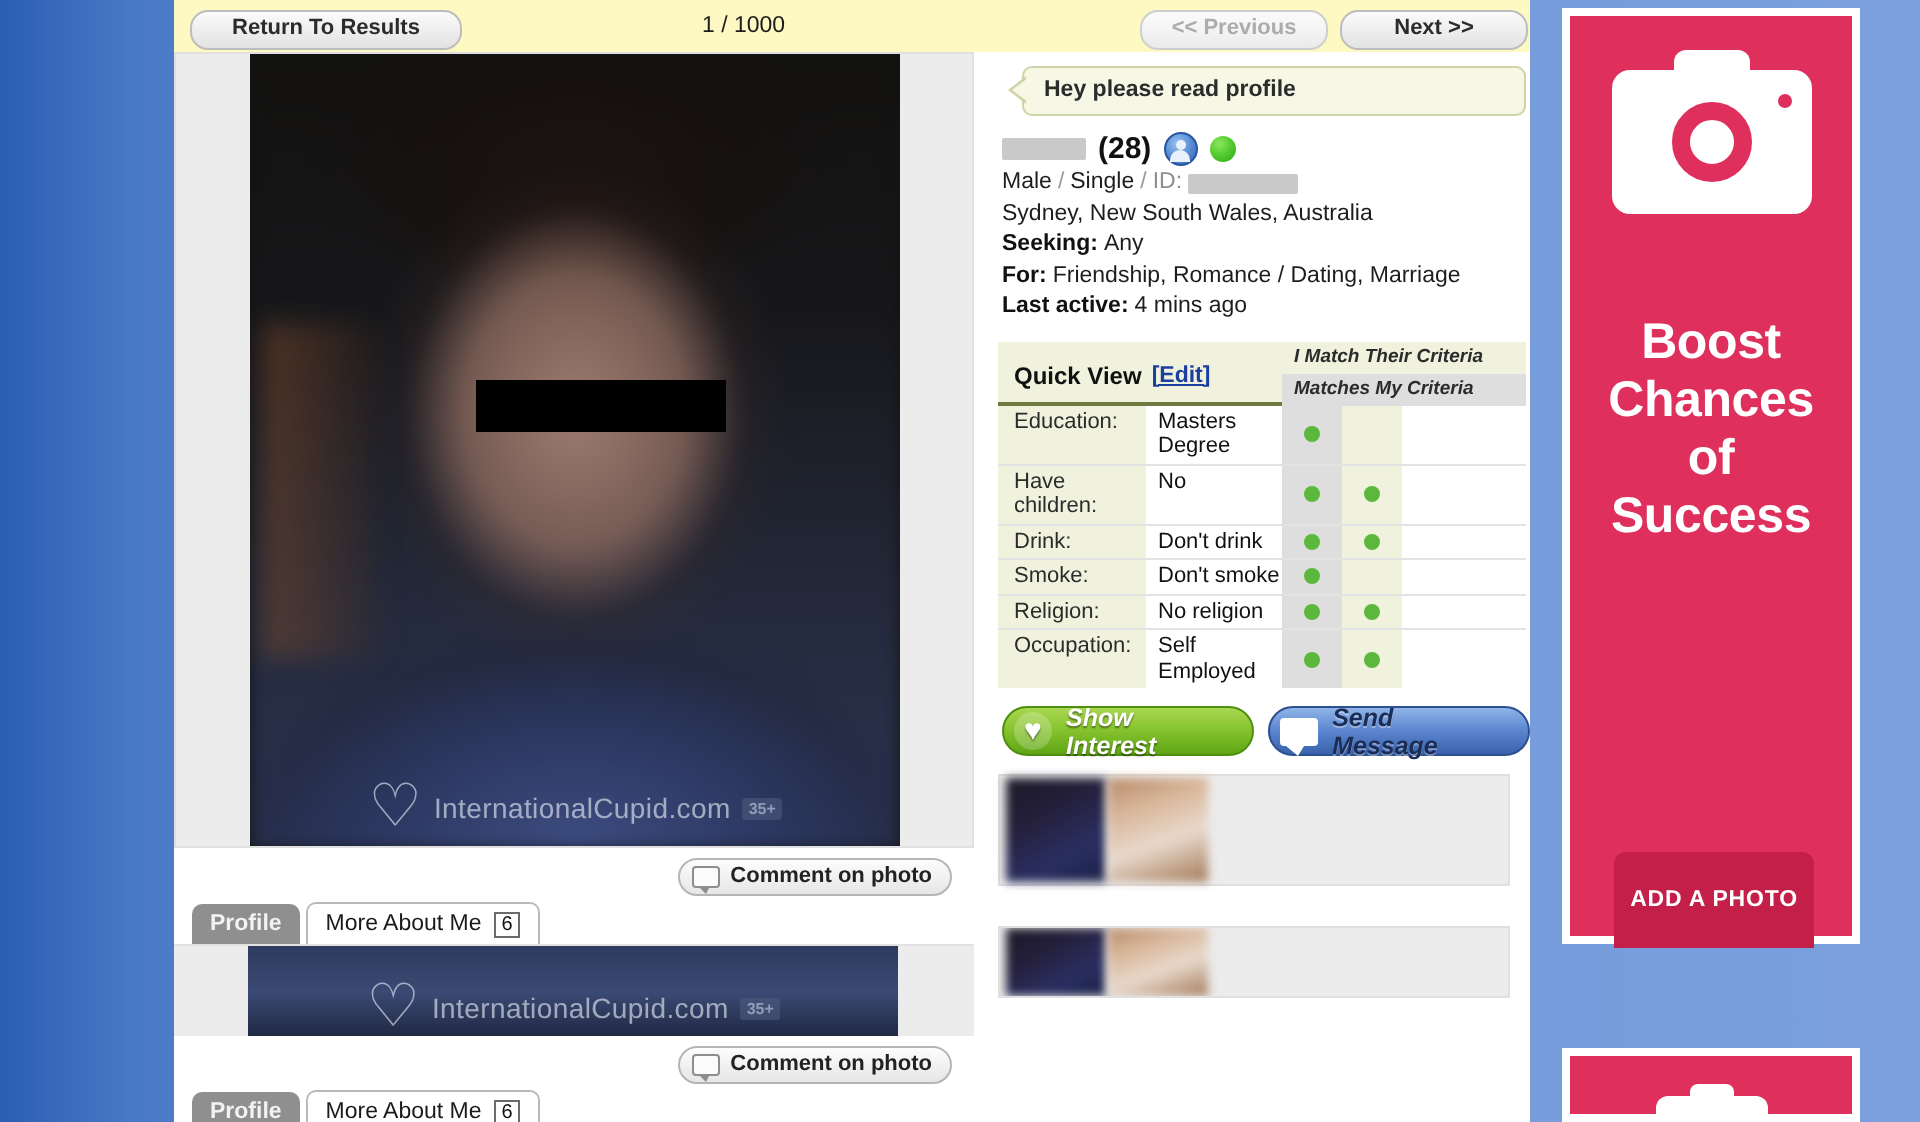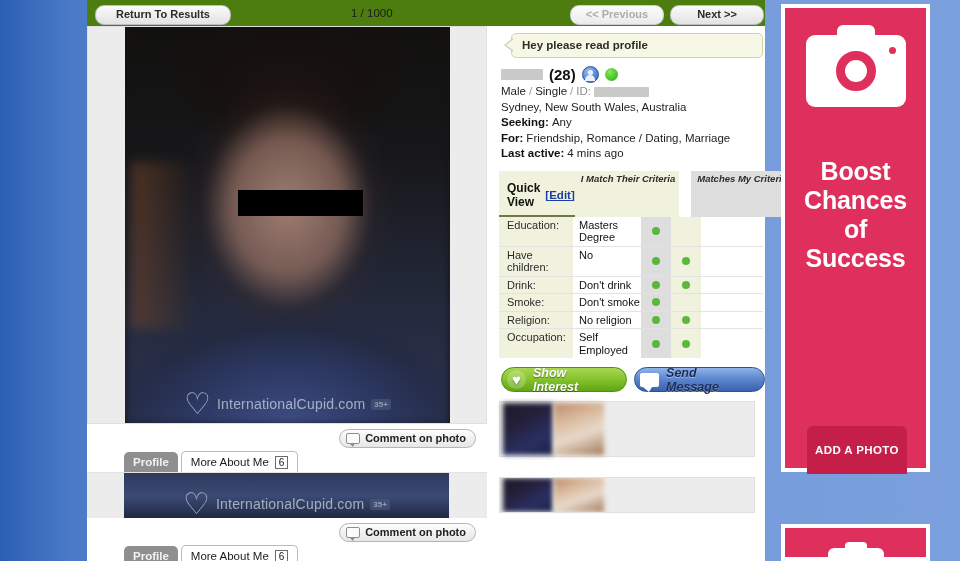--- a/index.html
+++ b/index.html
@@ -13,21 +13,21 @@
   }
 
   
   #page {
     position: absolute; left: 87px; top: 0; width: 678px; height: 561px;
     background: #ffffff;
   }
 
   
   #topbar {
-    position: relative; height: 26px; background: #4d7c0f;
+    position: relative; height: 26px; background: #fef9c3;
     display: flex; align-items: center;
   }
   .pillbtn {
     border: 1px solid #bdbdbd; border-radius: 9px;
     background: linear-gradient(to bottom, #fbfbfb 0%, #ededed 55%, #e3e3e3 100%);
     font-size: 11px; font-weight: bold; color: #2b2b2b;
     padding: 2px 10px 3px; line-height: 13px; white-space: nowrap;
     cursor: pointer;
   }
   .pillbtn.disabled { color: #acacac; cursor: default; border-color: #cecece;
@@ -97,21 +97,21 @@
     content: ""; position: absolute; left: 2px; bottom: -4px;
     border-left: 4px solid transparent; border-right: 2px solid transparent;
     border-top: 4px solid #8d8d8d;
   }
 
   .tabs-row { height: 21px; position: relative; padding-left: 9px; display: flex; align-items: flex-end; gap: 3px; }
   .tab {
     font-size: 11.5px; line-height: 14px; padding: 3px 9px 3px;
     border-radius: 5px 5px 0 0; cursor: pointer; white-space: nowrap;
   }
-  .tab.active { background: #8f8f8f; color: #f2f2f2; font-weight: bold; margin-left: 28px; }
+  .tab.active { background: #8f8f8f; color: #f2f2f2; font-weight: bold; }
   .tab.inactive {
     background: #ffffff; color: #1a1a1a; border: 1px solid #b9b9b9; border-bottom: none;
     display: flex; align-items: center; gap: 6px;
   }
   .tab-badge {
     border: 1px solid #6b6b6b; font-size: 10px; line-height: 11px;
     padding: 0 3px; background: #fff; color: #111;
   }
 
   .strip-photo {
@@ -174,21 +174,21 @@
 
   
   .qv { margin: 9px 0 0 2px; width: 264px; position: relative; }
   .qv-head { display: flex; }
   .qv-head-left {
     width: 142px; background: #f0f2dd; border-bottom: 2px solid #6f7a3e;
     font-size: 12px; font-weight: bold; color: #111;
     padding: 10px 0 6px 8px; display: flex; align-items: center; gap: 5px;
   }
   .qv-head-left a { color: #1b3fa0; font-size: 11.5px; }
-  .qv-head-right { flex: 1; display: flex; flex-direction: row; gap: 12px; }
+  .qv-head-right { flex: 1; display: flex; flex-direction: column; }
   .crit {
     font-size: 9.5px; font-style: italic; font-weight: bold; color: #2b2b2b;
     padding: 2px 4px 2px 6px; white-space: nowrap; line-height: 12px;
   }
   .crit.a { background: #f0f2dd; }
   .crit.b { background: #dedede; }
   .qv-body { }
   .qv-row { display: flex; border-bottom: 1px solid #e3e3e3; min-height: 17px; align-items: stretch; }
   .qv-row:last-child { border-bottom: none; }
   .qv-k {

